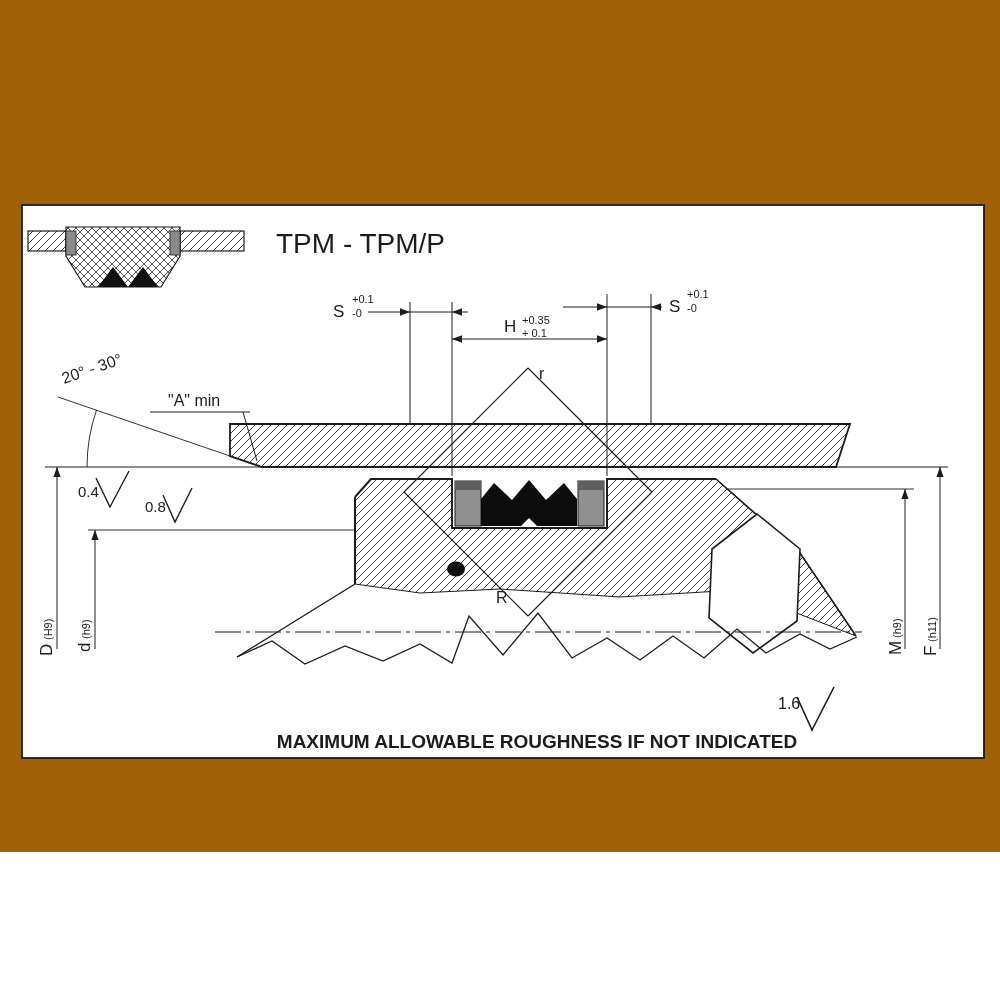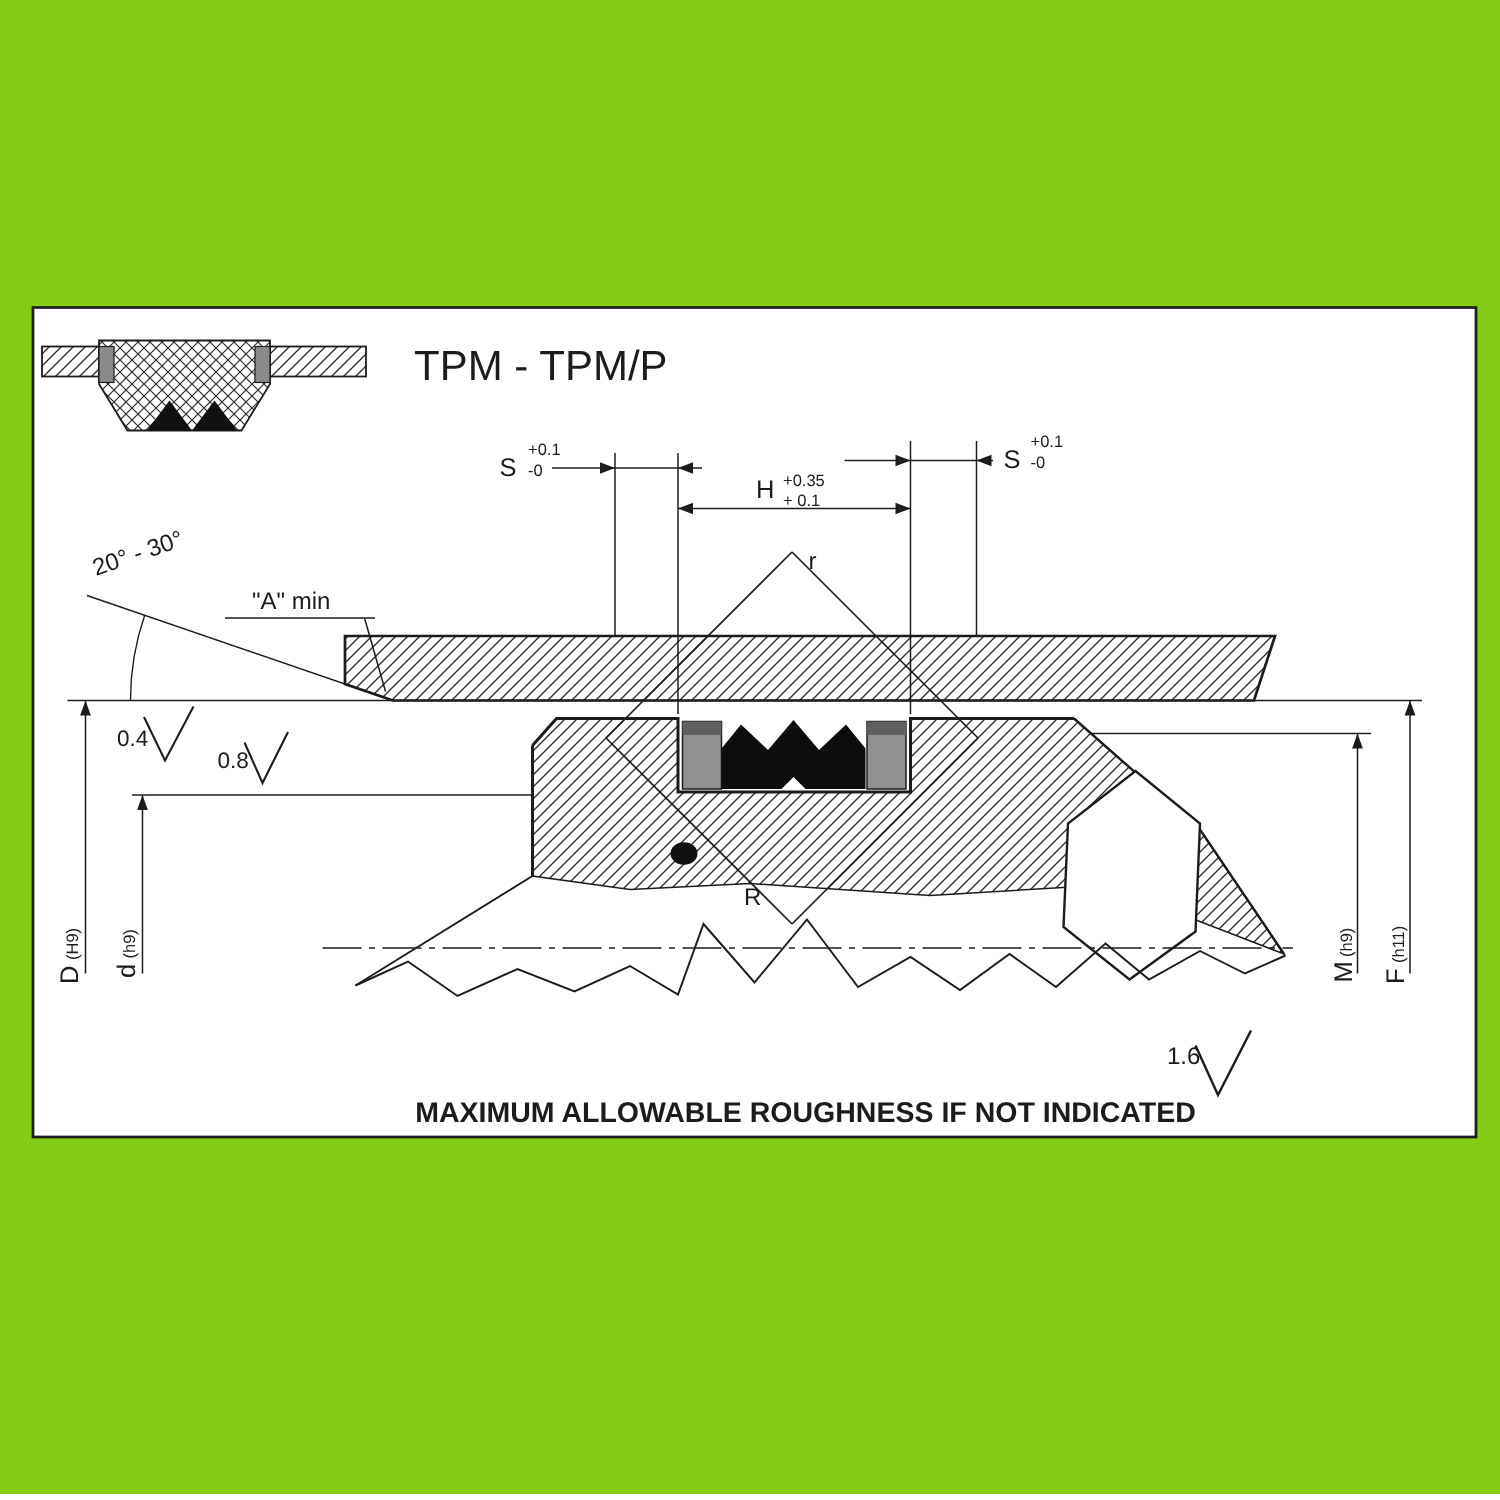--- a/index.html
+++ b/index.html
@@ -1,16 +1,16 @@
 <!DOCTYPE html>
 <html><head>
 <meta charset="utf-8">
 <style>
   html,body{margin:0;padding:0;background:#ffffff;}
-  .page{width:1000px;height:996px;position:relative;background:#84cc16;font-family:"Liberation Sans",sans-serif;}
+  .page{width:1000px;height:852px;position:relative;background:#a16207;font-family:"Liberation Sans",sans-serif;}
   svg text{font-family:"Liberation Sans",sans-serif;fill:#1c1c1c;}
   .ln{stroke:#1c1c1c;fill:none;}
   .thin{stroke-width:1;}
   .thick{stroke-width:2;}
   .arrow{fill:#1c1c1c;stroke:none;}
 </style>
 </head>
 <body>
 
 <div class="page">

